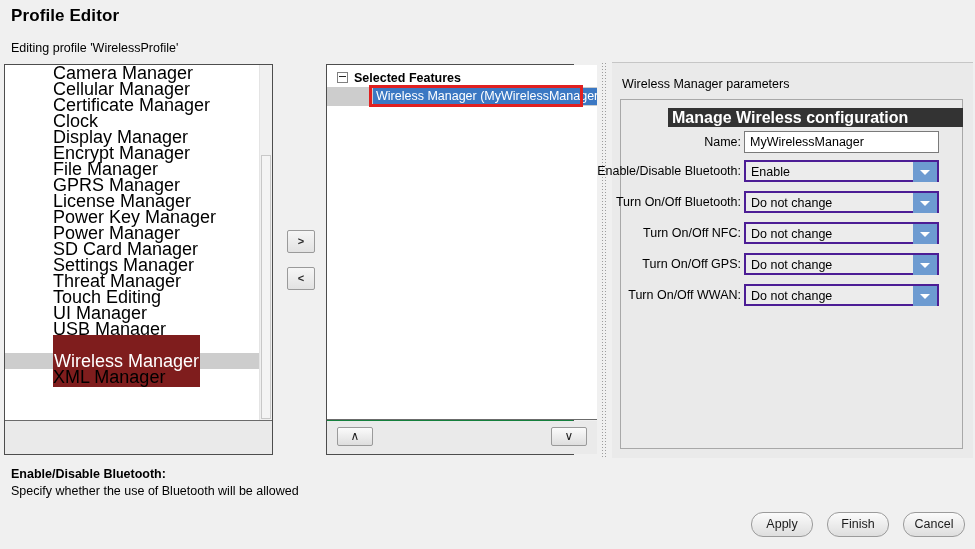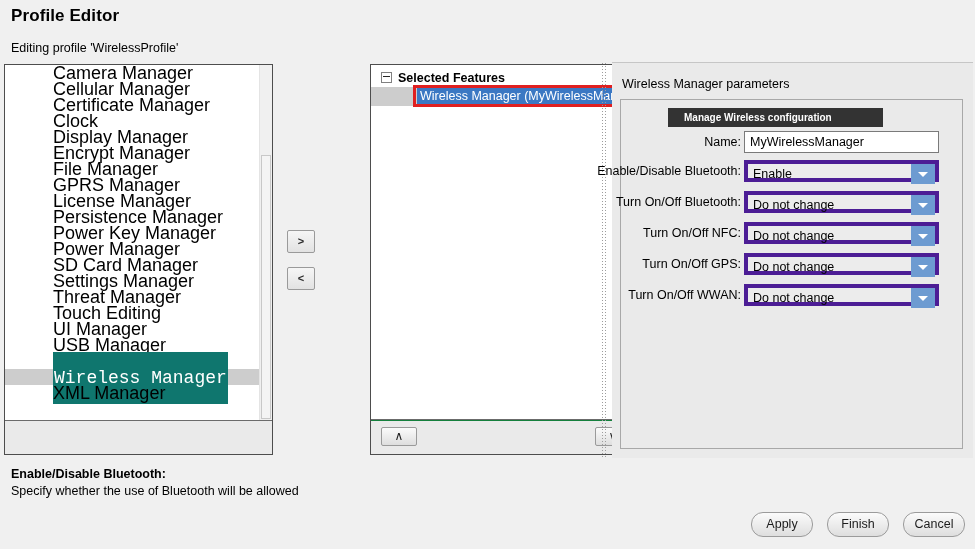--- a/index.html
+++ b/index.html
@@ -70,24 +70,23 @@
     height: 16px;
     line-height: 16px;
     padding-left: 48px;
     font-size: 18px;
     white-space: nowrap;
   }
   #available-list li.selected {
     background: #cdcdcd;
   }
   #available-list li.selected span.lbl {
-    background: #0f766e;
+    background: #7f1d1d;
     color: #ffffff;
     padding: 16px 1px;
-    font-family: Liberation Mono, monospace;
   }
 
   
   .vscroll {
     position: absolute;
     top: 0;
     right: 0;
     width: 13px;
     height: 100%;
     background: #f0f0f0;
@@ -134,21 +133,20 @@
   
   #middle-panel {
     position: absolute;
     left: 326px;
     top: 64px;
     width: 248px;
     height: 391px;
     border: 1px solid #4d4d4d;
     background: #15803d;
     box-sizing: border-box;
-    margin-left: 44px;
   }
   #selected-tree {
     position: absolute;
     left: 0px;
     top: 0px;
     width: 270px;
     height: 355px;
     background: #ffffff;
     overflow: hidden;
     border-bottom: 1px solid #6b6b6b;
@@ -278,28 +276,28 @@
     width: 343px;
     height: 350px;
     border: 1px solid #a8a8a8;
     background: #eaeaea;
     box-sizing: border-box;
   }
   #config-header {
     position: absolute;
     left: 47px;
     top: 8px;
-    width: 215px;
+    width: 295px;
     height: 19px;
     background: #333333;
     color: #ffffff;
     font-weight: bold;
-    font-size: 10px;
+    font-size: 16px;
     line-height: 19px;
-    padding-left: 16px;
+    padding-left: 4px;
     box-sizing: border-box;
     white-space: nowrap;
   }
   .field-row {
     position: absolute;
     left: 0;
     width: 343px;
     height: 22px;
   }
   .field-label {
@@ -327,21 +325,21 @@
     white-space: nowrap;
     overflow: hidden;
   }
   .field-combo {
     position: absolute;
     left: 123px;
     top: 0;
     width: 195px;
     height: 22px;
     background: #ececec;
-    border: 4px solid #4c1d95;
+    border: 2px solid #4c1d95;
     box-sizing: border-box;
   }
   .field-combo .combo-value {
     position: absolute;
     left: 5px;
     top: 0;
     height: 20px;
     line-height: 21px;
     font-size: 12.5px;
     white-space: nowrap;
@@ -416,21 +414,20 @@
     <ul id="available-list">
         <li><span class="lbl">Camera Manager</span></li>
         <li><span class="lbl">Cellular Manager</span></li>
         <li><span class="lbl">Certificate Manager</span></li>
         <li><span class="lbl">Clock</span></li>
         <li><span class="lbl">Display Manager</span></li>
         <li><span class="lbl">Encrypt Manager</span></li>
         <li><span class="lbl">File Manager</span></li>
         <li><span class="lbl">GPRS Manager</span></li>
         <li><span class="lbl">License Manager</span></li>
-        <li><span class="lbl">Persistence Manager</span></li>
         <li><span class="lbl">Power Key Manager</span></li>
         <li><span class="lbl">Power Manager</span></li>
         <li><span class="lbl">SD Card Manager</span></li>
         <li><span class="lbl">Settings Manager</span></li>
         <li><span class="lbl">Threat Manager</span></li>
         <li><span class="lbl">Touch Editing</span></li>
         <li><span class="lbl">UI Manager</span></li>
         <li><span class="lbl">USB Manager</span></li>
         <li><span class="lbl">Wi-Fi</span></li>
         <li class="selected"><span class="lbl">Wireless Manager</span></li>

